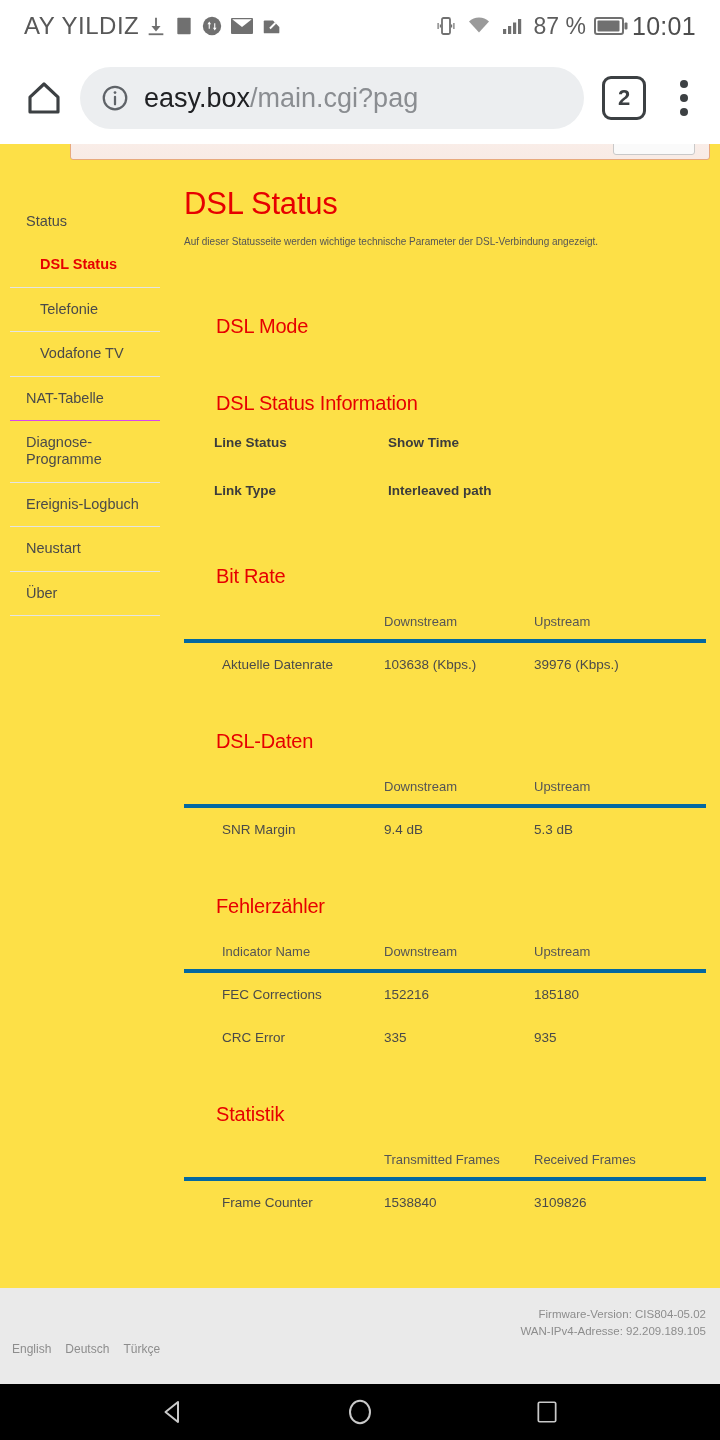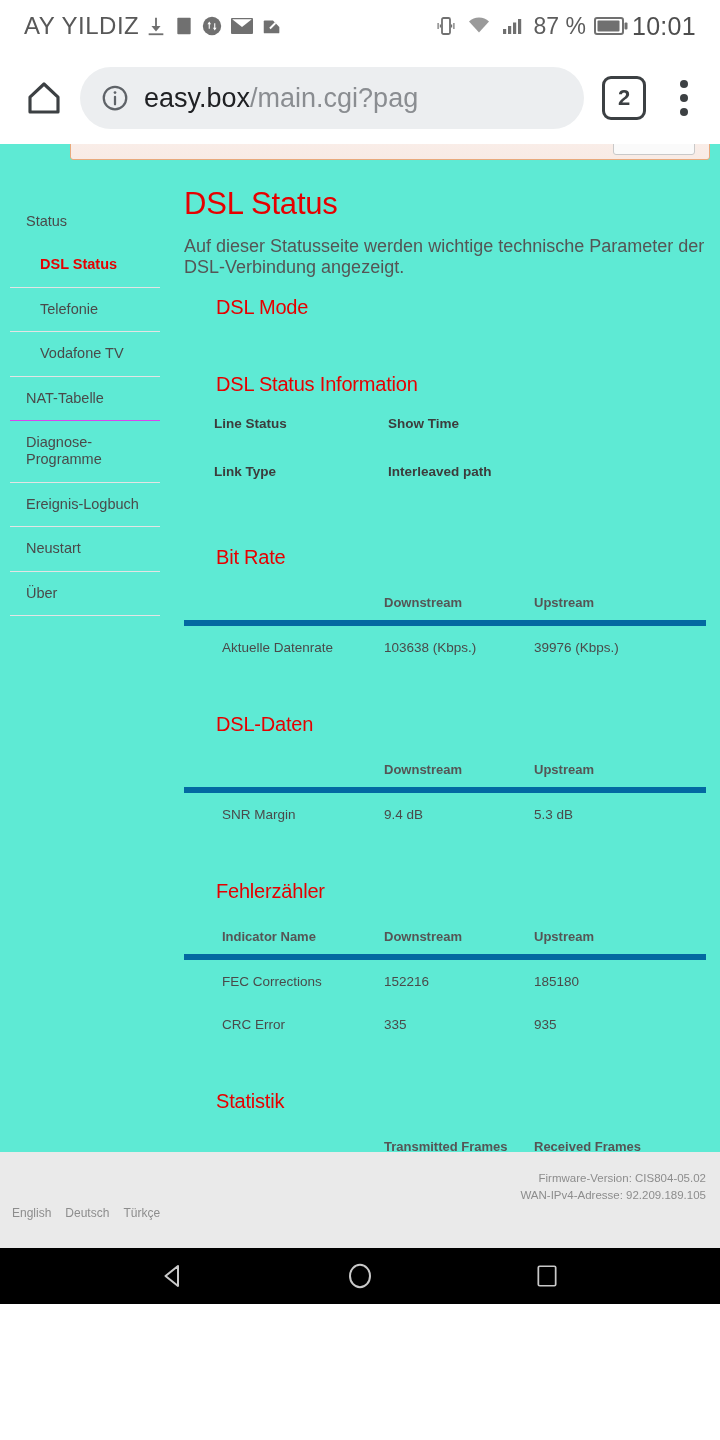--- a/index.html
+++ b/index.html
@@ -59,22 +59,22 @@
     margin: 0 10px;
   }
   .kebab { width: 40px; height: 48px; display: flex; flex-direction: column;
            align-items: center; justify-content: center; gap: 6px; }
   .kebab i { width: 8px; height: 8px; background: #3c4043; border-radius: 50%; display: block; }
 
   
   .page {
     position: relative;
     width: 720px;
-    height: 1104px;
-    background: #5eead4;
+    height: 1240px;
+    background: #fde047;
     overflow: hidden;
   }
   
   .notice-banner {
     position: absolute; top: -26px; left: 70px; right: 10px;
     height: 42px;
     background: linear-gradient(#fbf0ec, #f8ebe5);
     border: 1px solid #e8a97c;
     border-radius: 3px;
   }
@@ -97,37 +97,37 @@
   .nav-item.top { border-bottom: none; padding-left: 16px; }
   .nav-item.sub { padding-left: 30px; }
   .nav-item.active { color: #e60000; font-weight: bold; }
 
   
   .main { flex: 1 1 auto; padding: 8px 14px 0 24px; }
   .page-title {
     font-size: 31px; color: #e60000; font-weight: normal;
     letter-spacing: -0.2px; margin-bottom: 14px;
   }
-  .page-desc { font-size: 18px; color: #555; margin-bottom: 18px; }
+  .page-desc { font-size: 10px; color: #555; margin-bottom: 68px; }
 
   .section { margin-bottom: 10px; }
   .section-title {
     font-size: 20px; color: #e60000; font-weight: normal;
     margin-left: 32px; margin-bottom: 20px; letter-spacing: -0.2px;
   }
 
   table.data { width: 100%; border-collapse: collapse; table-layout: fixed; }
   table.data col.c0 { width: 200px; }
   table.data col.c1 { width: 150px; }
   table.data col.c2 { width: auto; }
   table.data th {
     font-size: 13px; color: #555; font-weight: normal;
     text-align: left; padding: 6px 0 10px 0;
   }
-  table.data thead.ruled th { border-bottom: 6px solid #0369a1; font-weight: bold; }
+  table.data thead.ruled th { border-bottom: 4px solid #0369a1; }
   table.data td {
     font-size: 13.5px; color: #4a4a4a;
     padding: 14px 0 14px 0;
   }
   table.data td.lbl { padding-left: 38px; }
   table.data th.lbl { padding-left: 38px; }
 
   
   .kvrow { display: flex; font-size: 13.5px; font-weight: bold; color: #3c3c3c; margin-bottom: 33px; }
   .kvrow .k { width: 204px; padding-left: 30px; }

